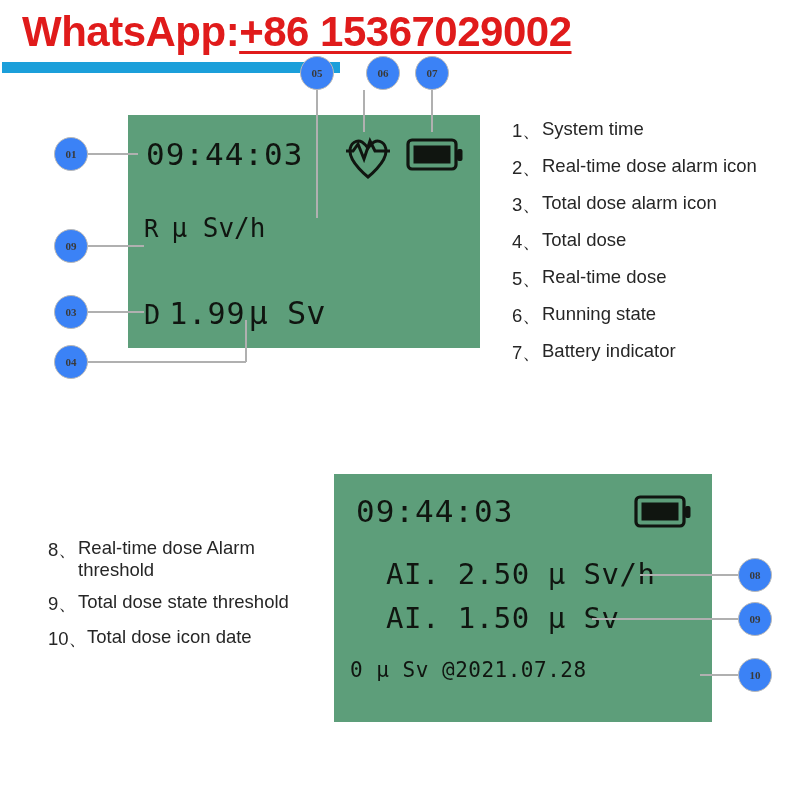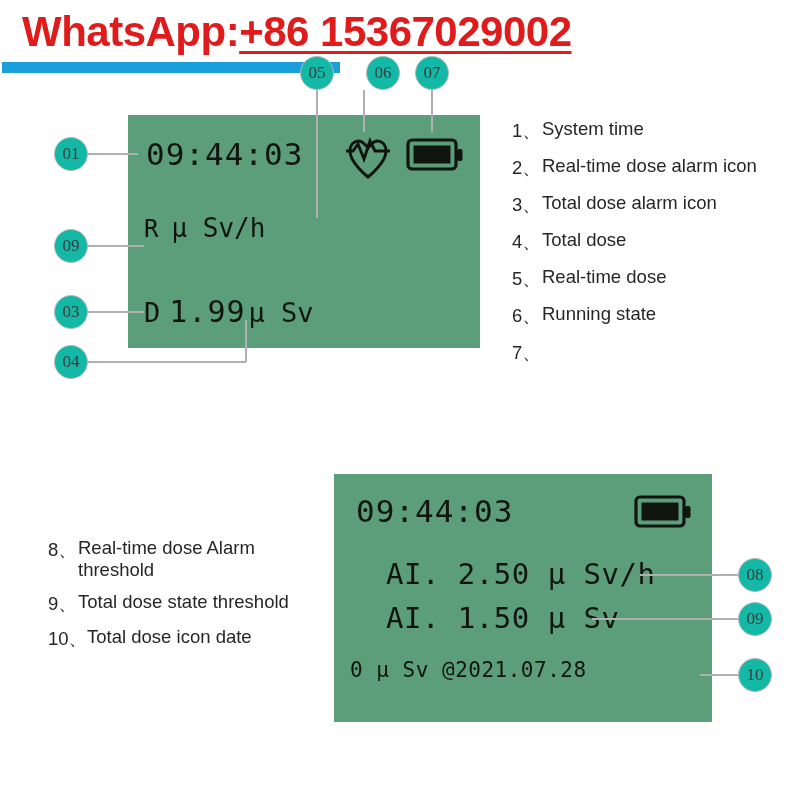--- a/index.html
+++ b/index.html
@@ -110,21 +110,21 @@
   }
   #main-dose-prefix {
     font-size: 27px;
     margin-right: 9px;
   }
   #main-dose-value {
     font-size: 30px;
     letter-spacing: 1px;
   }
   #main-dose-unit {
-    font-size: 27px;
+    font-size: 32px;
     margin-left: 3px;
   }
 
   
   #alarm-time {
     left: 22px;
     top: 22px;
     font-size: 31px;
     letter-spacing: 1px;
   }
@@ -166,26 +166,27 @@
 
   
   .callout {
     position: absolute;
     width: 34px;
     height: 34px;
     border: 1.6px solid #b9b9b9;
     border-radius: 50%;
     box-sizing: border-box;
     color: #3a3a3a;
-    font-size: 17px;
+    font-size: 11px;
     font-family: "Liberation Serif", serif;
     display: flex;
     align-items: center;
     justify-content: center;
-    background: #14b8a6;
+    background: #3b82f6;
+    font-weight: bold;
   }
   .leader {
     position: absolute;
     background: #b0b0b0;
   }
   .leader-h { height: 1.6px; }
   .leader-v { width: 1.6px; }
 
   
   .legend {
@@ -326,20 +327,21 @@
   <div class="legend-item">
     <span class="legend-num">5、</span>
     <span class="legend-text">Real-time dose</span>
   </div>
   <div class="legend-item">
     <span class="legend-num">6、</span>
     <span class="legend-text">Running state</span>
   </div>
   <div class="legend-item">
     <span class="legend-num">7、</span>
+    <span class="legend-text">Battery indicator</span>
   </div>
 </div>
 
 <div class="legend" id="legend-bottom">
   <div class="legend-item">
     <span class="legend-num">8、</span>
     <span class="legend-text">Real-time dose Alarm threshold</span>
   </div>
   <div class="legend-item">
     <span class="legend-num">9、</span>

